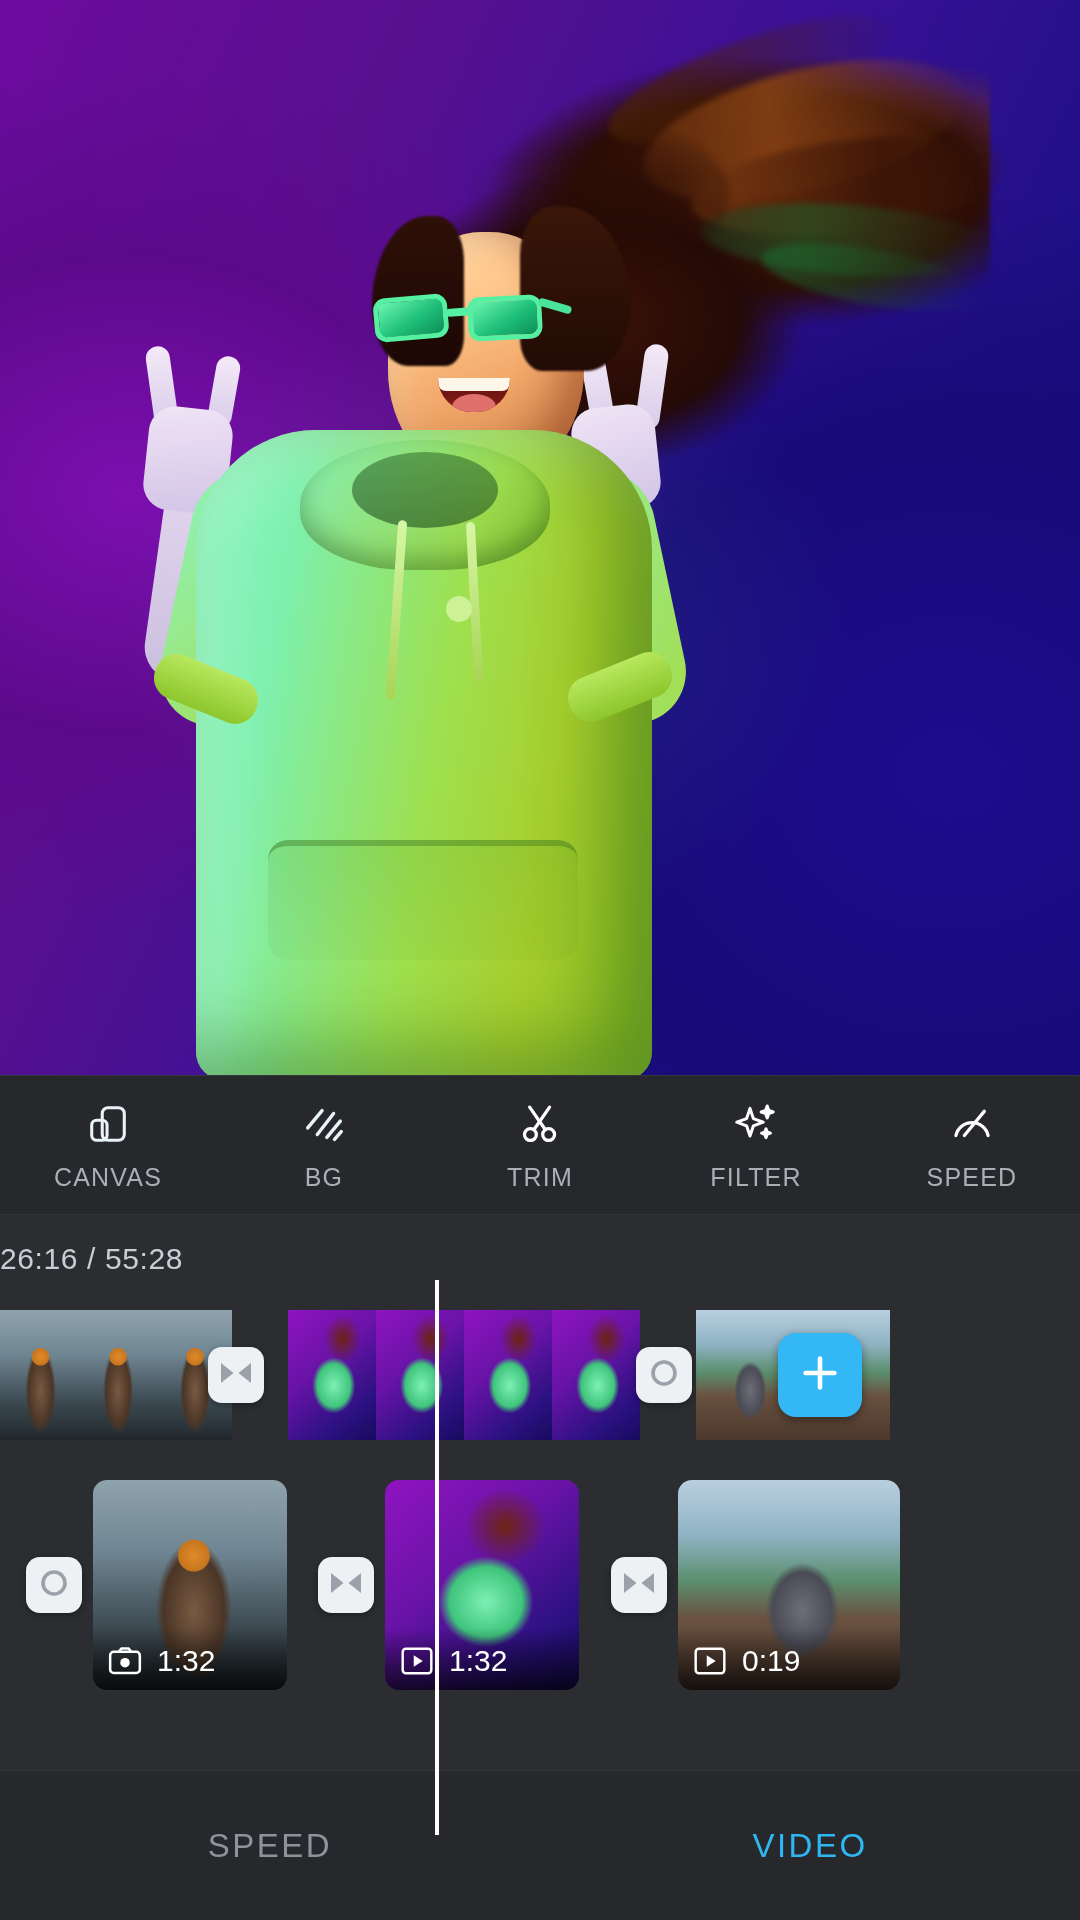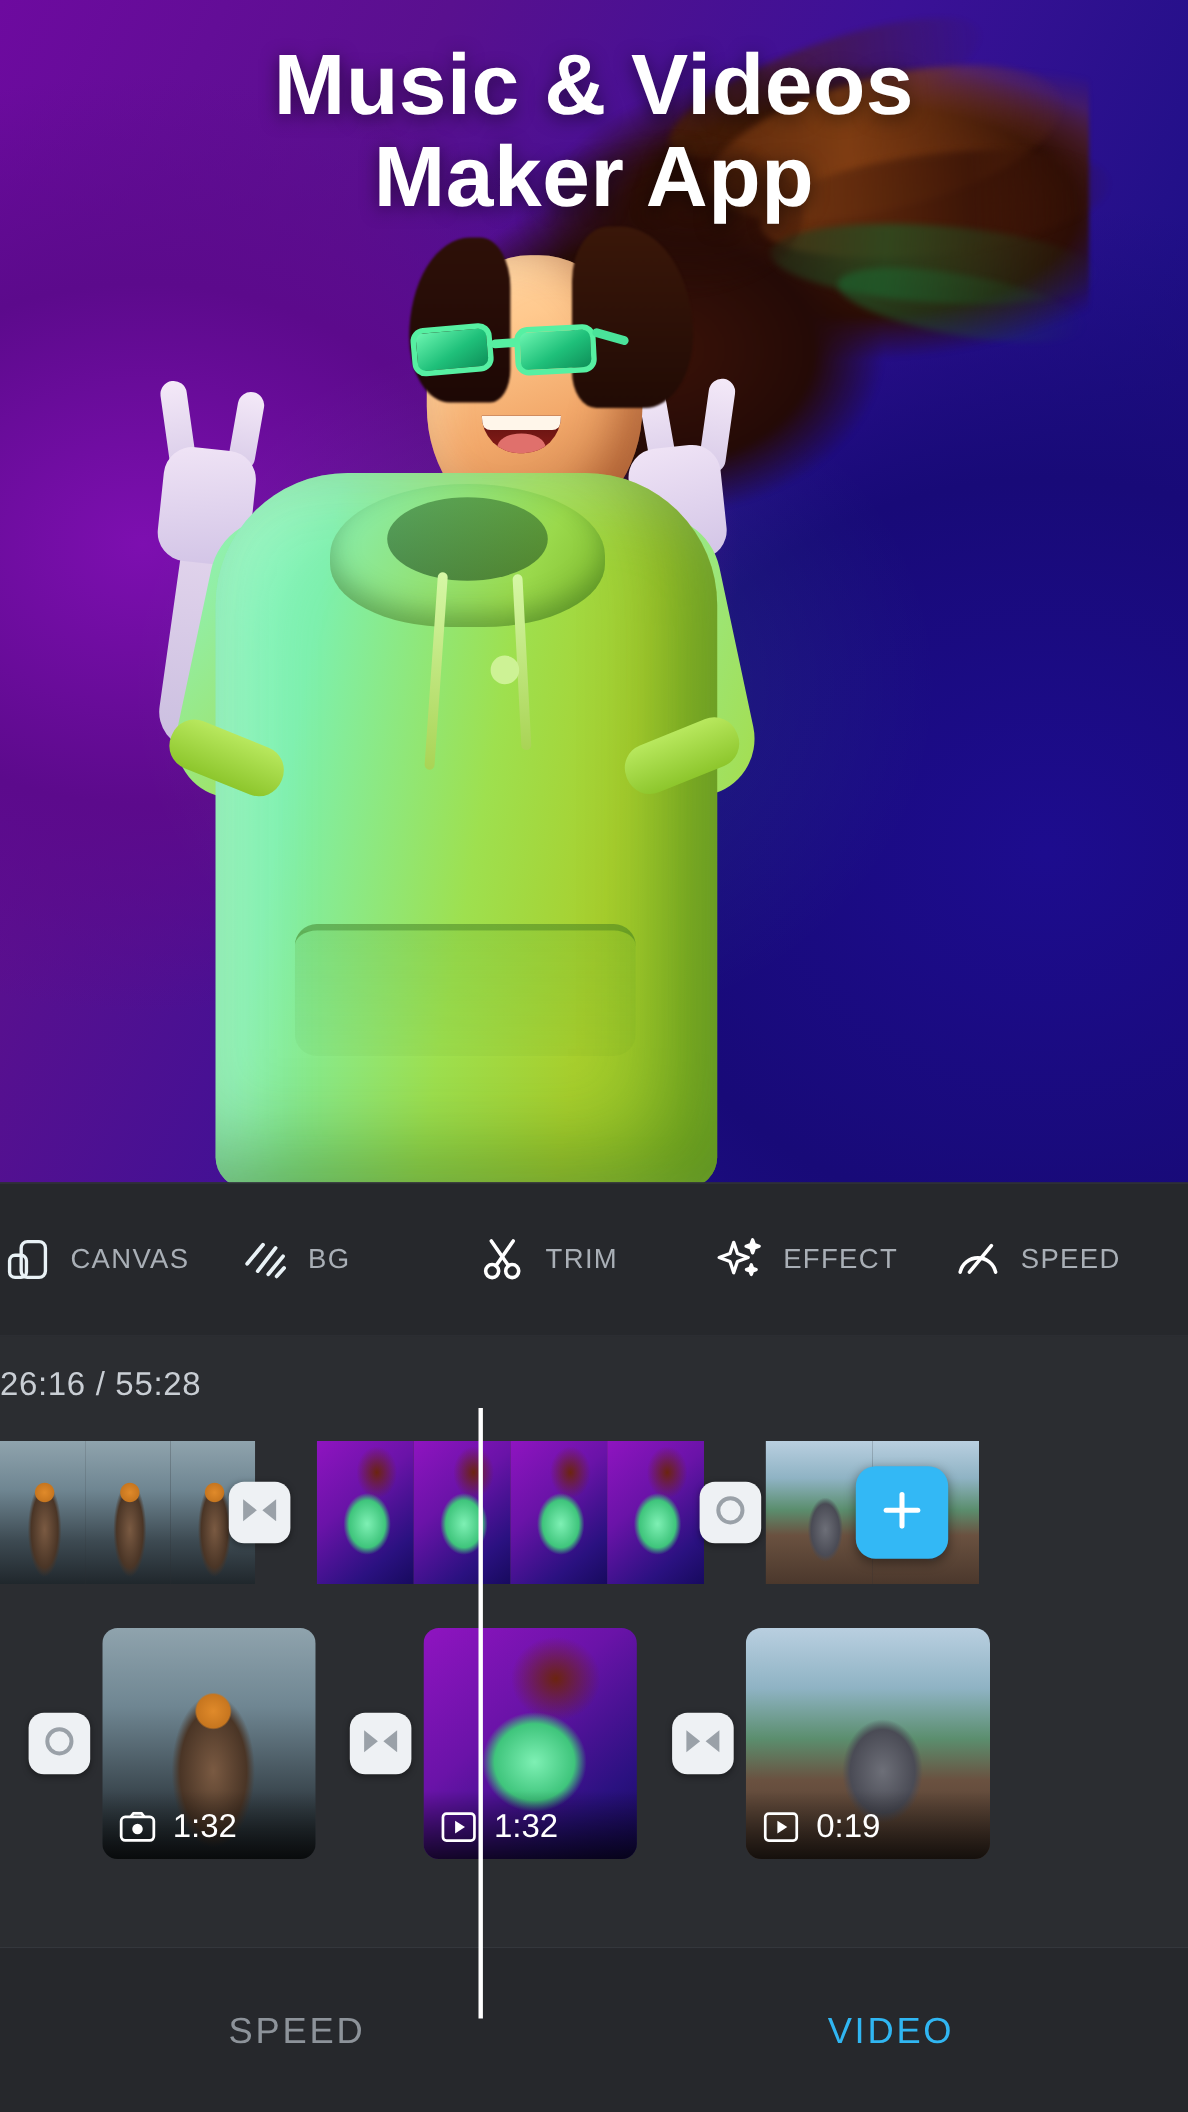--- a/index.html
+++ b/index.html
@@ -101,21 +101,21 @@
   
   .hero-title { position:absolute; left:0; top:36px; width:1080px; text-align:center;
     color:#fff; font-weight:700; font-size:78px; line-height:1.07; letter-spacing:.5px;
     text-shadow:0 3px 16px rgba(0,0,0,.5); }
   .hero-title span { display:block; }
 
   
   .toolbar { position:absolute; left:0; top:1075px; width:1080px; height:140px;
     background:#26282c; border-top:1px solid #34373c; border-bottom:1px solid #2f3237;
     display:flex; align-items:center; }
-  .tool { flex:1; display:flex; align-items:center; gap:14px; cursor:pointer; }
+  .tool { flex:1; display:flex; flex-direction:column; align-items:center; gap:14px; cursor:pointer; }
   .tool .ic { width:50px; height:50px; display:flex; align-items:center; justify-content:center; }
   .tool .lb { font-size:25px; letter-spacing:1.2px; color:#a9afb6; }
 
   
   .timeline { position:absolute; left:0; top:1215px; width:1080px; height:555px; background:#2b2d31; }
   .timecode { position:absolute; left:0; top:27px; width:1080px; 
     color:#c9ced4; font-size:30px; letter-spacing:.6px; }
 
   .strip { position:absolute; left:0; top:95px; width:1080px; height:130px; display:flex; align-items:center; }
   .strip-clip { position:relative; height:130px; display:flex; overflow:hidden; flex:0 0 auto; }
@@ -208,24 +208,20 @@
     <div class="hoodie"></div>
     <div class="cuff l"></div>
     <div class="cuff r"></div>
     <div class="hood"></div>
     <div class="hood-hole"></div>
     <div class="string s1"></div>
     <div class="string s2"></div>
     <div class="knot"></div>
     <div class="pocket"></div>
 
-    <div class="hero-title">
-      <span>Music &amp; Videos</span>
-      <span>Maker App</span>
-    </div>
   </div>
 
   <div class="toolbar">
 
     <div class="tool">
       <span class="ic">
         <svg width="46" height="46" viewBox="0 0 24 24" fill="none" stroke="#e9f2f6" stroke-width="1.6">
           <rect x="9" y="3.5" width="11.5" height="17" rx="3"></rect>
           <rect x="3.5" y="10" width="8" height="10.5" rx="2.6"></rect>
         </svg>
@@ -259,21 +255,21 @@
 
 
     <div class="tool">
       <span class="ic">
         <svg width="48" height="48" viewBox="0 0 24 24" fill="none" stroke="#ffffff" stroke-width="1.5" stroke-linejoin="round">
           <path d="M9 4.2 L10.7 9.3 L15.6 11.1 L10.7 12.9 L9 18 L7.3 12.9 L2.4 11.1 L7.3 9.3 Z"></path>
           <path d="M17.6 3 L18.4 5.2 L20.6 6 L18.4 6.8 L17.6 9 L16.8 6.8 L14.6 6 L16.8 5.2 Z" fill="#ffffff"></path>
           <path d="M17 14.4 L17.6 16 L19.2 16.6 L17.6 17.2 L17 18.8 L16.4 17.2 L14.8 16.6 L16.4 16 Z" fill="#ffffff"></path>
         </svg>
       </span>
-      <span class="lb">EFFECT</span>
+      <span class="lb">FILTER</span>
     </div>
 
     <div class="tool">
       <span class="ic">
         <svg width="46" height="46" viewBox="0 0 24 24" fill="none" stroke="#ffffff" stroke-width="1.7" stroke-linecap="round">
           <path d="M3.6 18 A8.6 8.6 0 0 1 20.4 18"></path>
           <line x1="8" y1="18" x2="18.4" y2="5.4"></line>
         </svg>
       </span>
       <span class="lb">SPEED</span>

